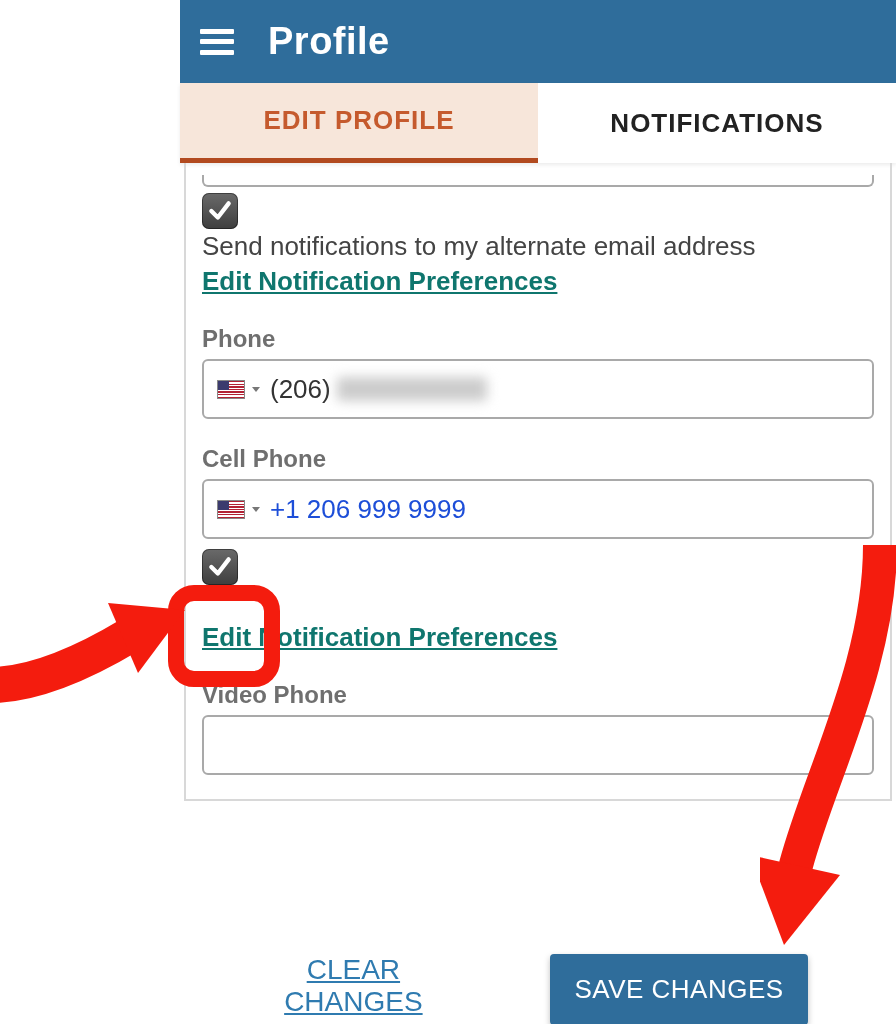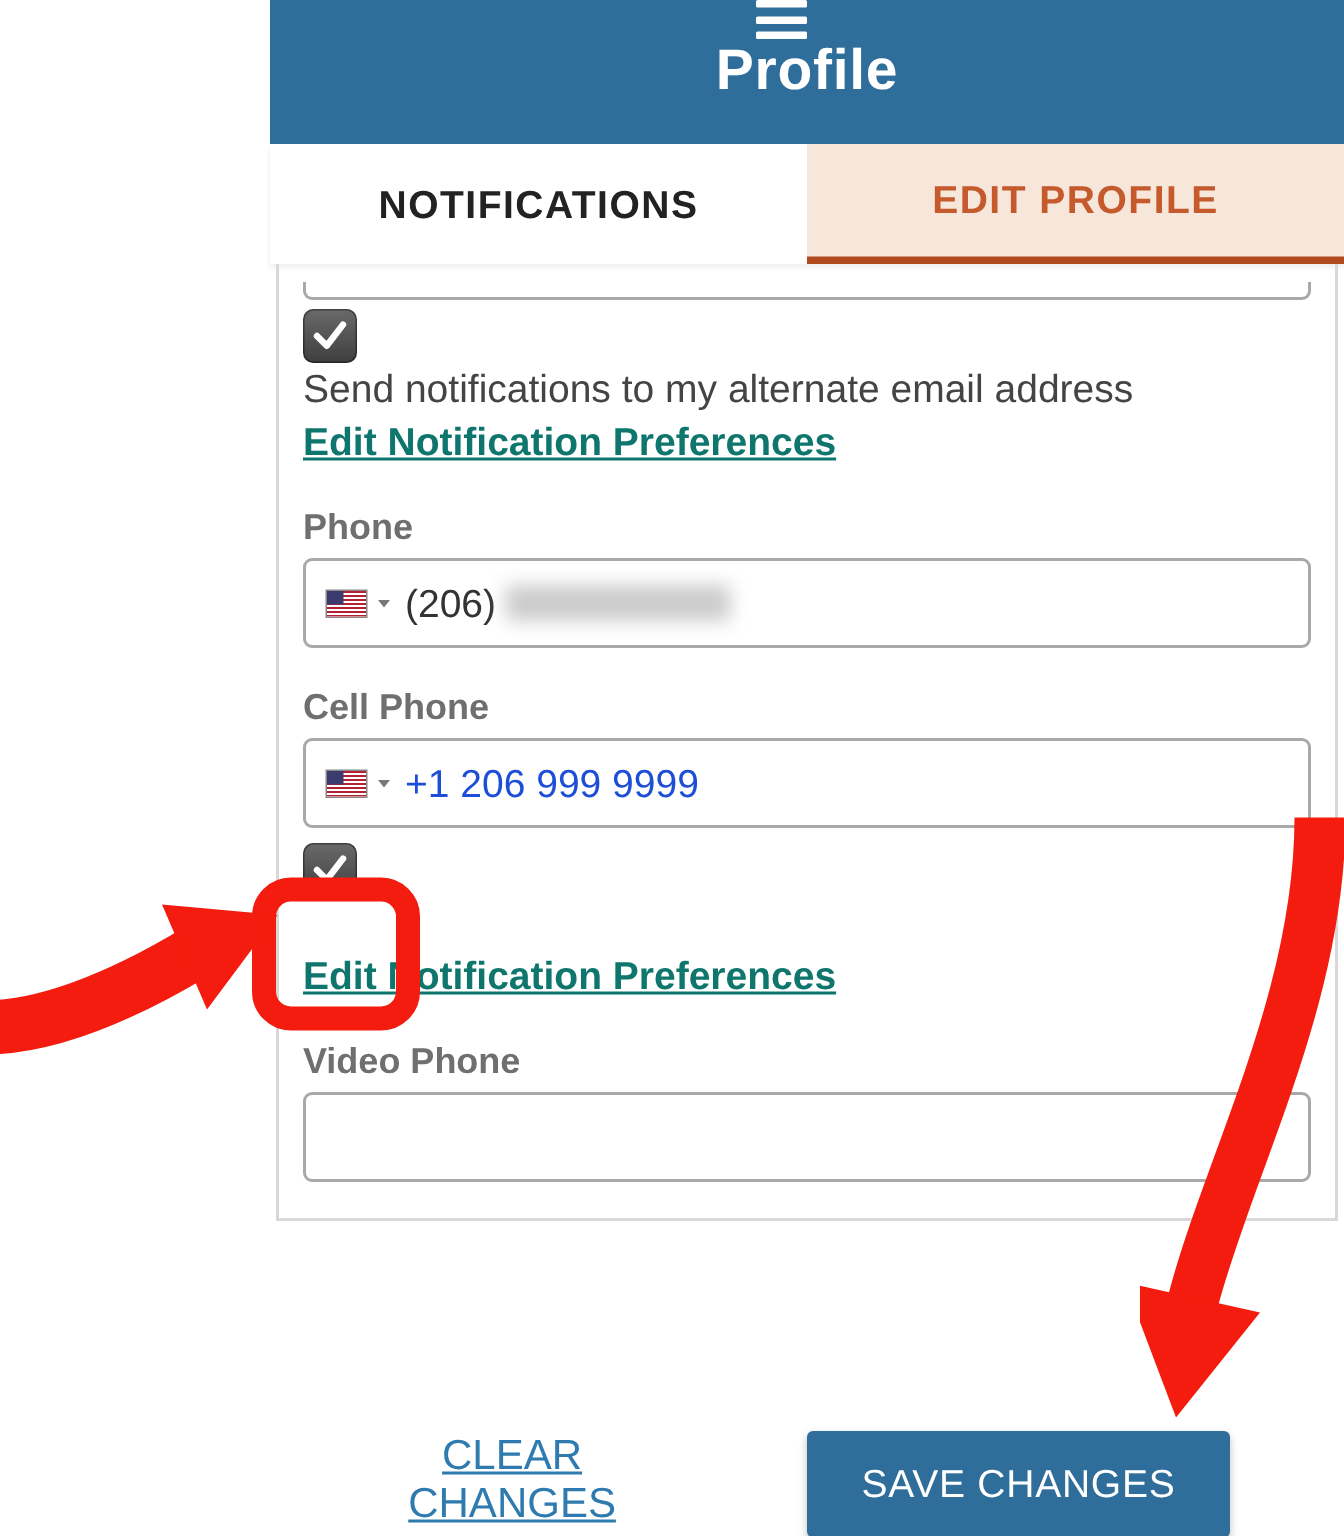--- a/index.html
+++ b/index.html
@@ -11,25 +11,24 @@
     position: absolute;
     left: 180px;
     top: 0;
     width: 716px;
     height: 1024px;
   }
 
   
   .header {
     background: #2f6d9b;
-    height: 96px;
+    height: 83px;
     display: flex;
     align-items: center;
     padding: 0 20px;
-    flex-direction: column;
   }
   .hamburger {
     width: 34px; height: 26px;
     display: flex; flex-direction: column; justify-content: space-between;
     cursor: pointer;
     margin-right: 34px;
   }
   .hamburger span { display:block; height:5px; background:#fff; border-radius:1px; }
   .header-title { color:#fff; font-size:38px; font-weight:700; letter-spacing:0.5px; }
 
@@ -121,21 +120,21 @@
     padding-top:20px;
   }
   .clear-btn {
     color:#2f7bb0; text-decoration:underline; font-size:28px; text-align:center;
     line-height:1.15; cursor:pointer;
     max-width:170px; overflow:hidden;
   }
   .save-btn {
     background:#2f6d9b; color:#fff; font-size:26px; letter-spacing:0.5px;
     border:none; border-radius:4px;
-    padding:20px 36px;
+    padding:20px 24px;
     cursor:pointer;
     box-shadow:0 3px 6px rgba(0,0,0,.25);
   }
 
   
   .ann { position:absolute; pointer-events:none; }
   .ring {
     left:168px; top:585px; width:112px; height:102px;
     border:16px solid #f41c0e; border-radius:26px;
   }
@@ -153,22 +152,22 @@
     <div class="header">
       <div class="hamburger">
         <span></span>
           <span></span>
           <span></span>
       </div>
       <div class="header-title">Profile</div>
     </div>
 
     <div class="tabs">
+      <div class="tab active">EDIT PROFILE</div>
       <div class="tab">NOTIFICATIONS</div>
-      <div class="tab active">EDIT PROFILE</div>
     </div>
 
     <div class="panel">
 
       <div class="input-stub"></div>
 
       <div class="check-row">
         <div class="check-box">
           <svg viewBox="0 0 24 24">
               <path d="M4 12 L10 18 L20 5" stroke="#fff" stroke-width="4" fill="none" stroke-linecap="round" stroke-linejoin="round"></path>

